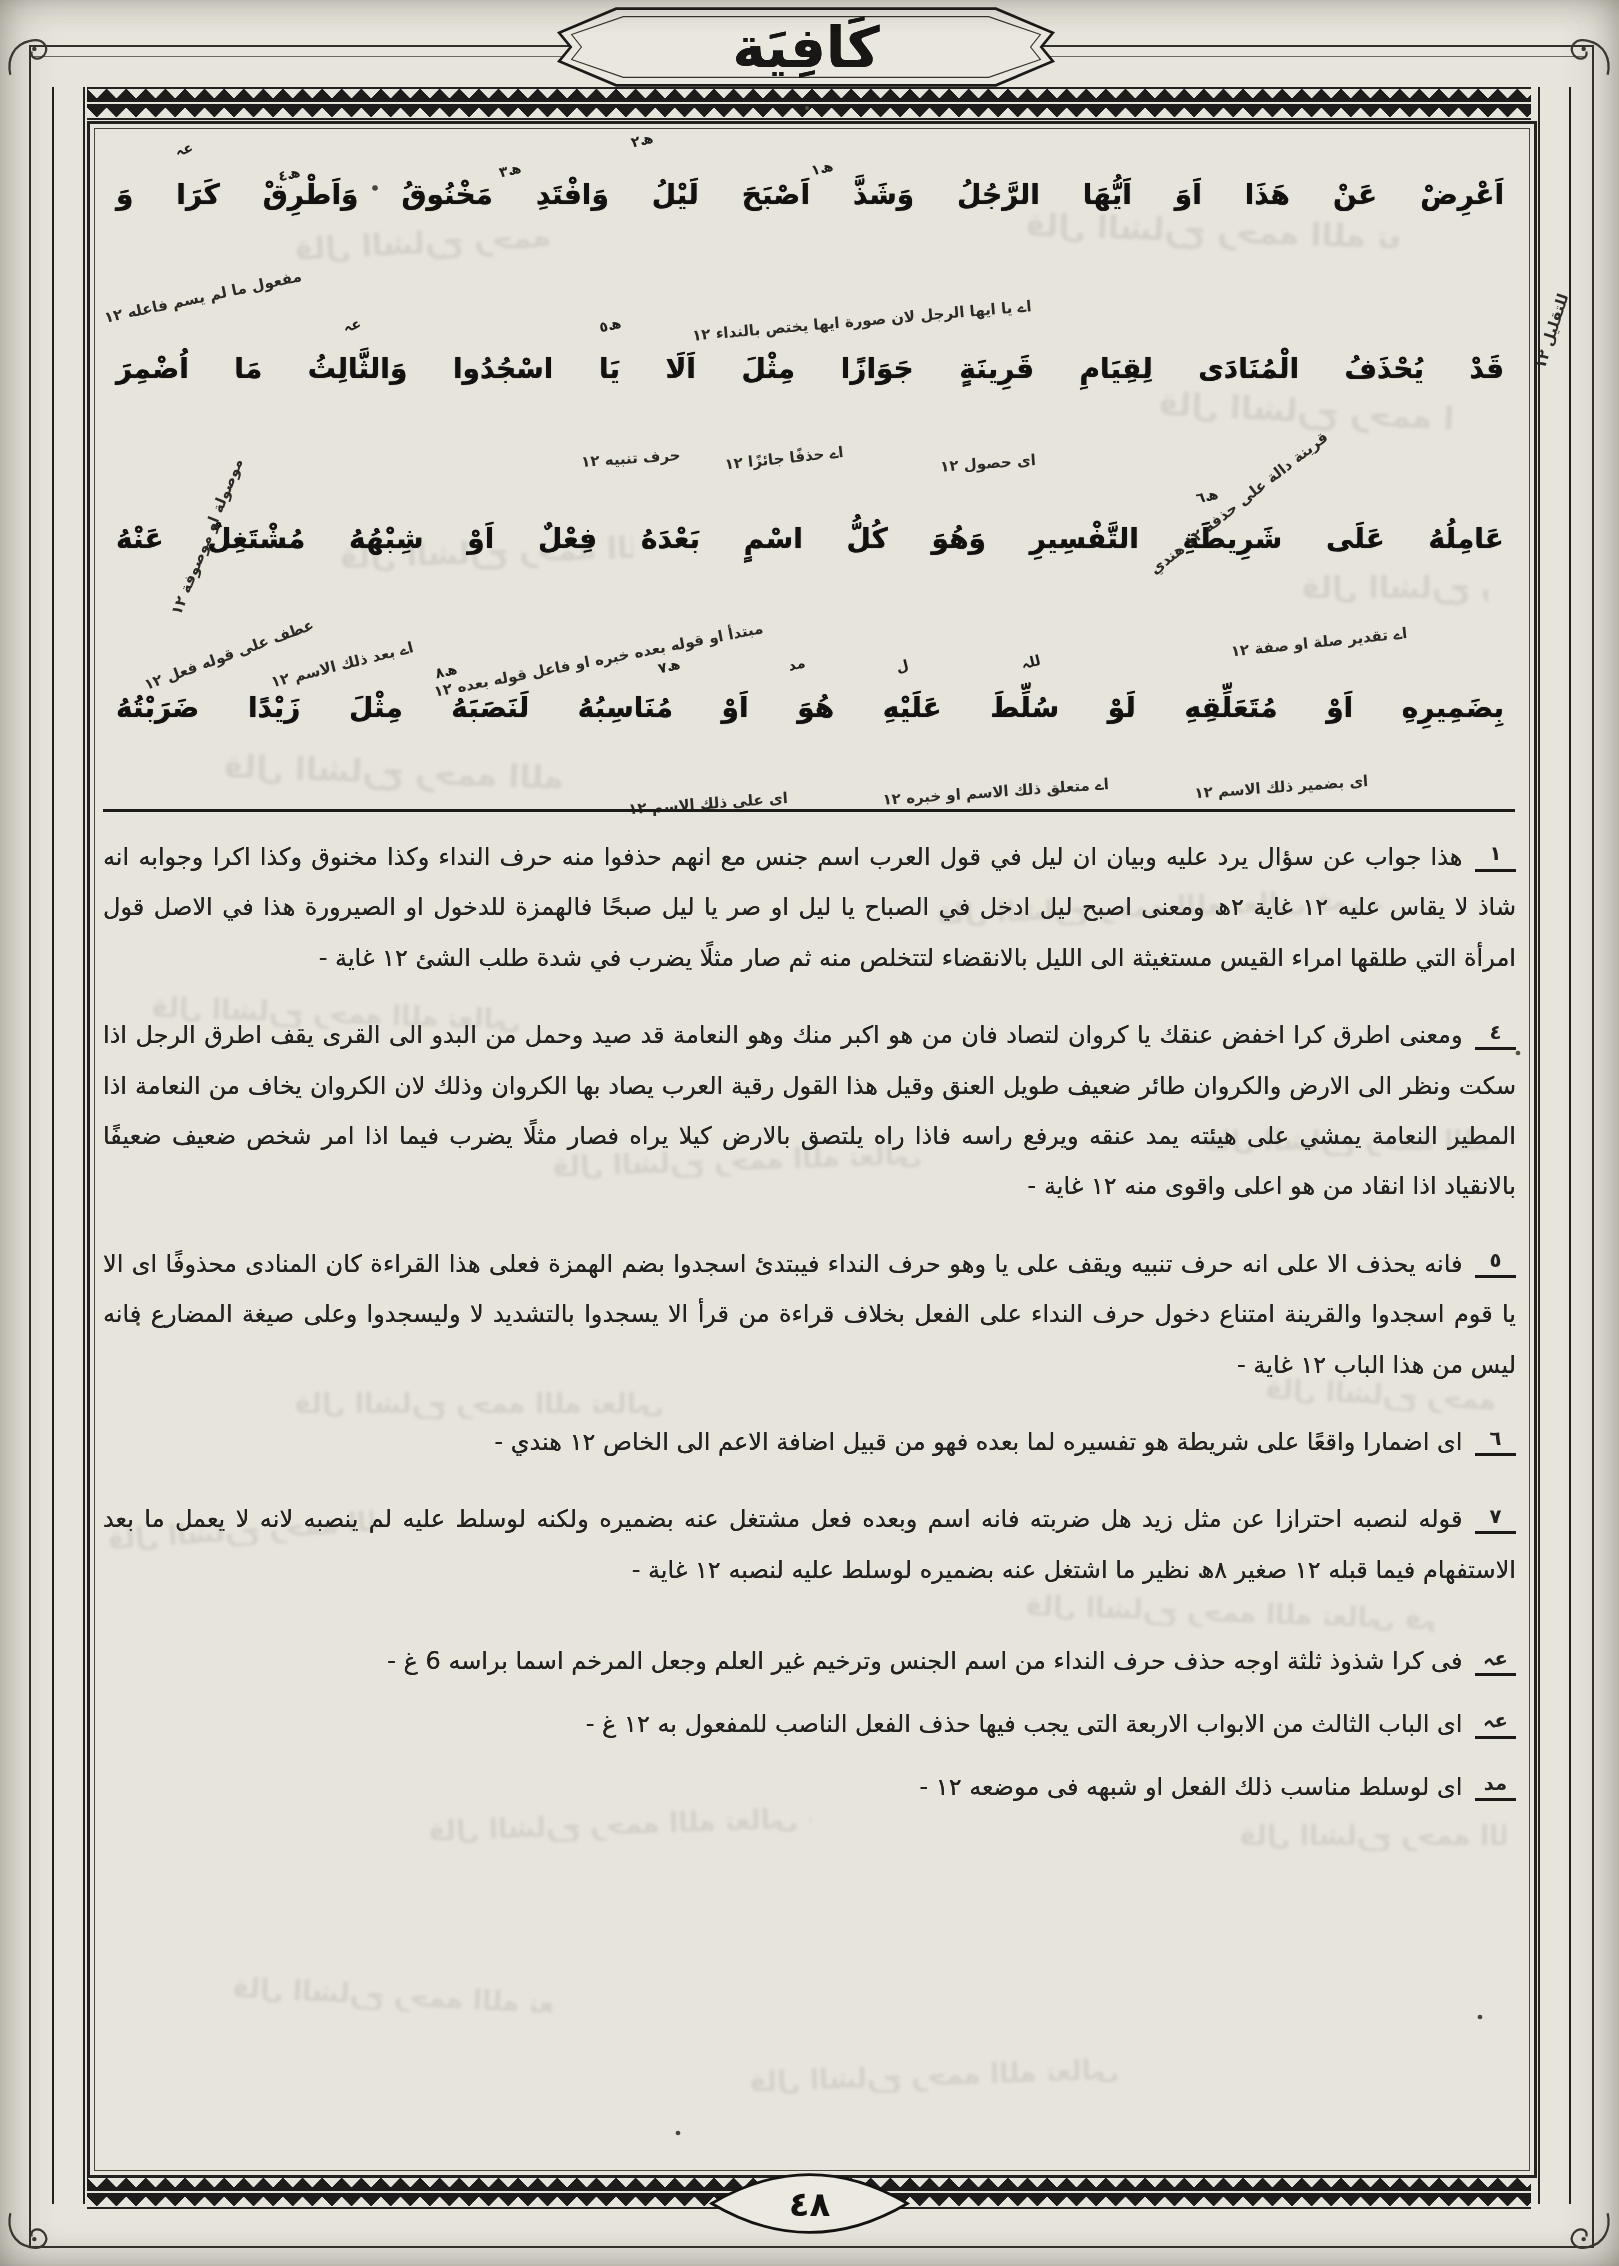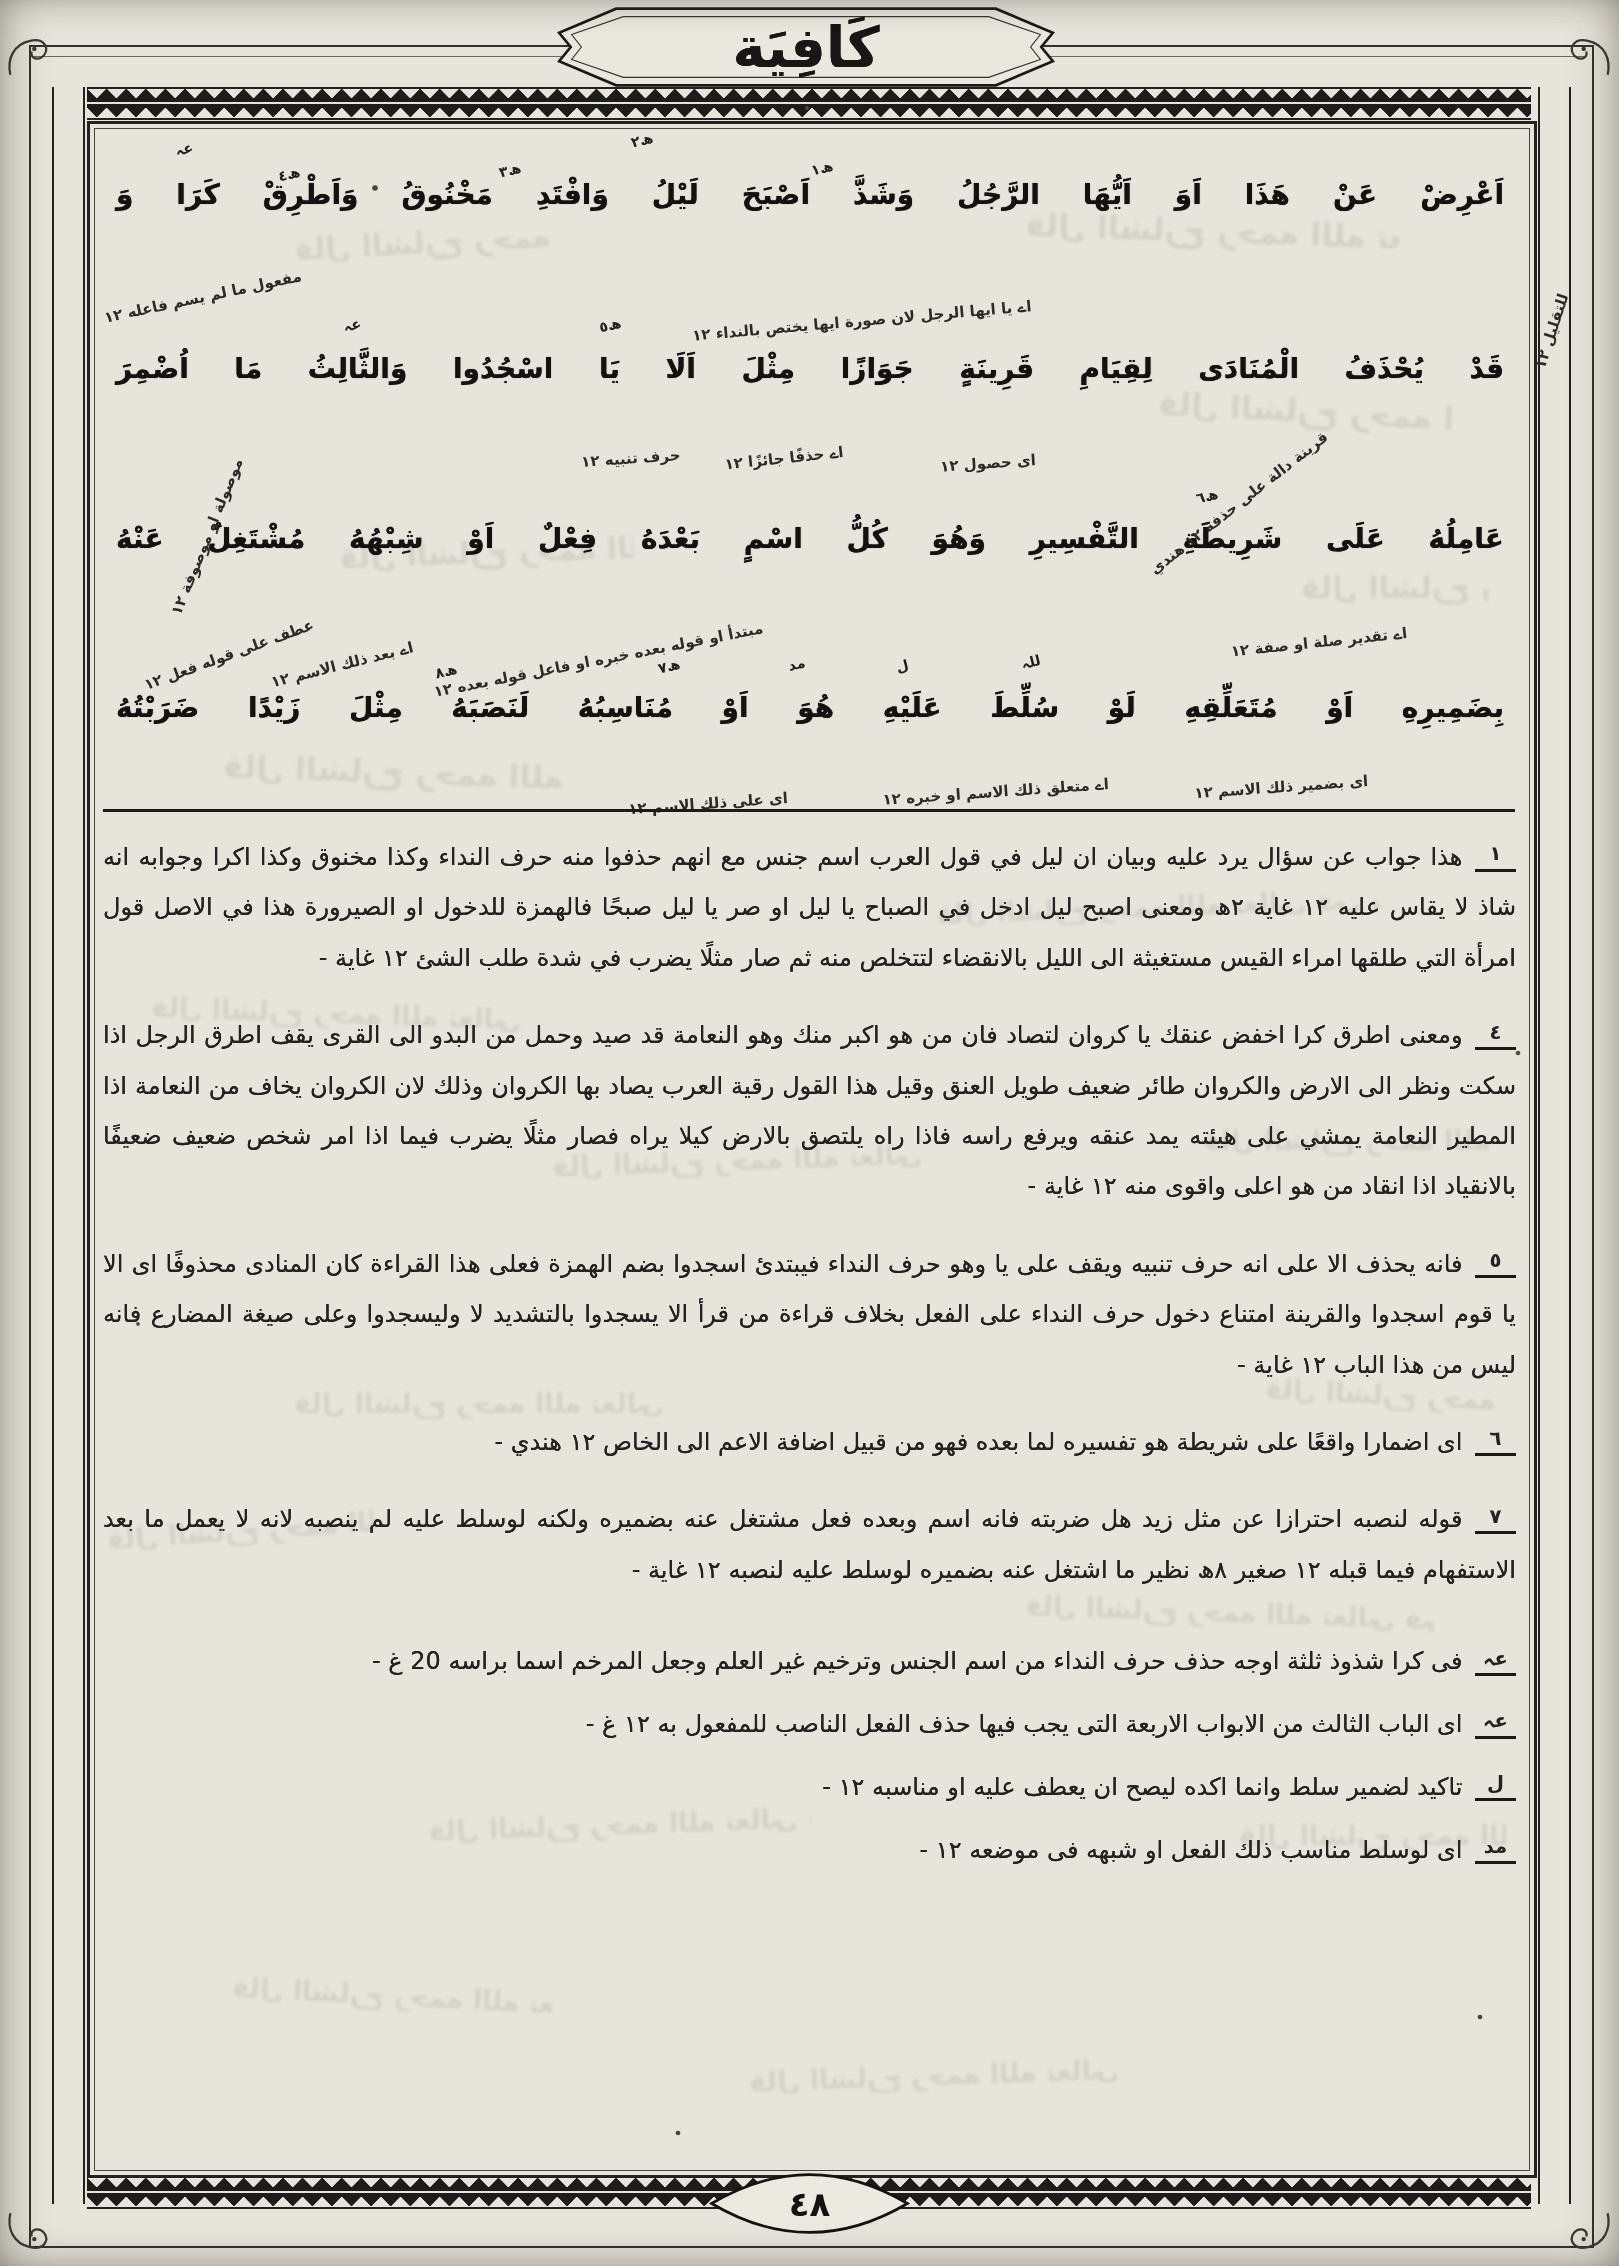--- a/index.html
+++ b/index.html
@@ -191,27 +191,24 @@
     <p class="note">
       <span class="note-marker">٥</span><span class="note-text">فانه يحذف الا على انه حرف تنبيه ويقف على يا وهو حرف النداء فيبتدئ اسجدوا بضم الهمزة فعلى هذا القراءة كان المنادى محذوفًا اى الا يا قوم اسجدوا والقرينة امتناع دخول حرف النداء على الفعل بخلاف قراءة من قرأ الا يسجدوا بالتشديد لا وليسجدوا وعلى صيغة المضارع فانه ليس من هذا الباب ١٢ غاية -</span>
     </p>
     <p class="note">
       <span class="note-marker">٦</span><span class="note-text">اى اضمارا واقعًا على شريطة هو تفسيره لما بعده فهو من قبيل اضافة الاعم الى الخاص ١٢ هندي -</span>
     </p>
     <p class="note">
       <span class="note-marker">٧</span><span class="note-text">قوله لنصبه احترازا عن مثل زيد هل ضربته فانه اسم وبعده فعل مشتغل عنه بضميره ولكنه لوسلط عليه لم ينصبه لانه لا يعمل ما بعد الاستفهام فيما قبله ١٢ صغير ٨ھ نظير ما اشتغل عنه بضميره لوسلط عليه لنصبه ١٢ غاية -</span>
     </p>
     <p class="note lettered lettered-group-start">
-      <span class="note-marker">عہ</span><span class="note-text">فى كرا شذوذ ثلثة اوجه حذف حرف النداء من اسم الجنس وترخيم غير العلم وجعل المرخم اسما براسه 20 غ -</span>
+      <span class="note-marker">عہ</span><span class="note-text">فى كرا شذوذ ثلثة اوجه حذف حرف النداء من اسم الجنس وترخيم غير العلم وجعل المرخم اسما براسه 6 غ -</span>
     </p>
     <p class="note lettered">
       <span class="note-marker">عہ</span><span class="note-text">اى الباب الثالث من الابواب الاربعة التى يجب فيها حذف الفعل الناصب للمفعول به ١٢ غ -</span>
-    </p>
-    <p class="note lettered">
-      <span class="note-marker">ل</span><span class="note-text">تاكيد لضمير سلط وانما اكده ليصح ان يعطف عليه او مناسبه ١٢ -</span>
     </p>
     <p class="note lettered">
       <span class="note-marker">مد</span><span class="note-text">اى لوسلط مناسب ذلك الفعل او شبهه فى موضعه ١٢ -</span>
     </p>
   </div>
 
   <div class="pageno-wrap">
     <svg width="207" height="73" viewBox="0 0 232 82">
       <path d="M6 41 Q116 -24 226 41 Q116 106 6 41 Z" fill="#ece9e1" stroke="#141311" stroke-width="3"></path>
     </svg>

